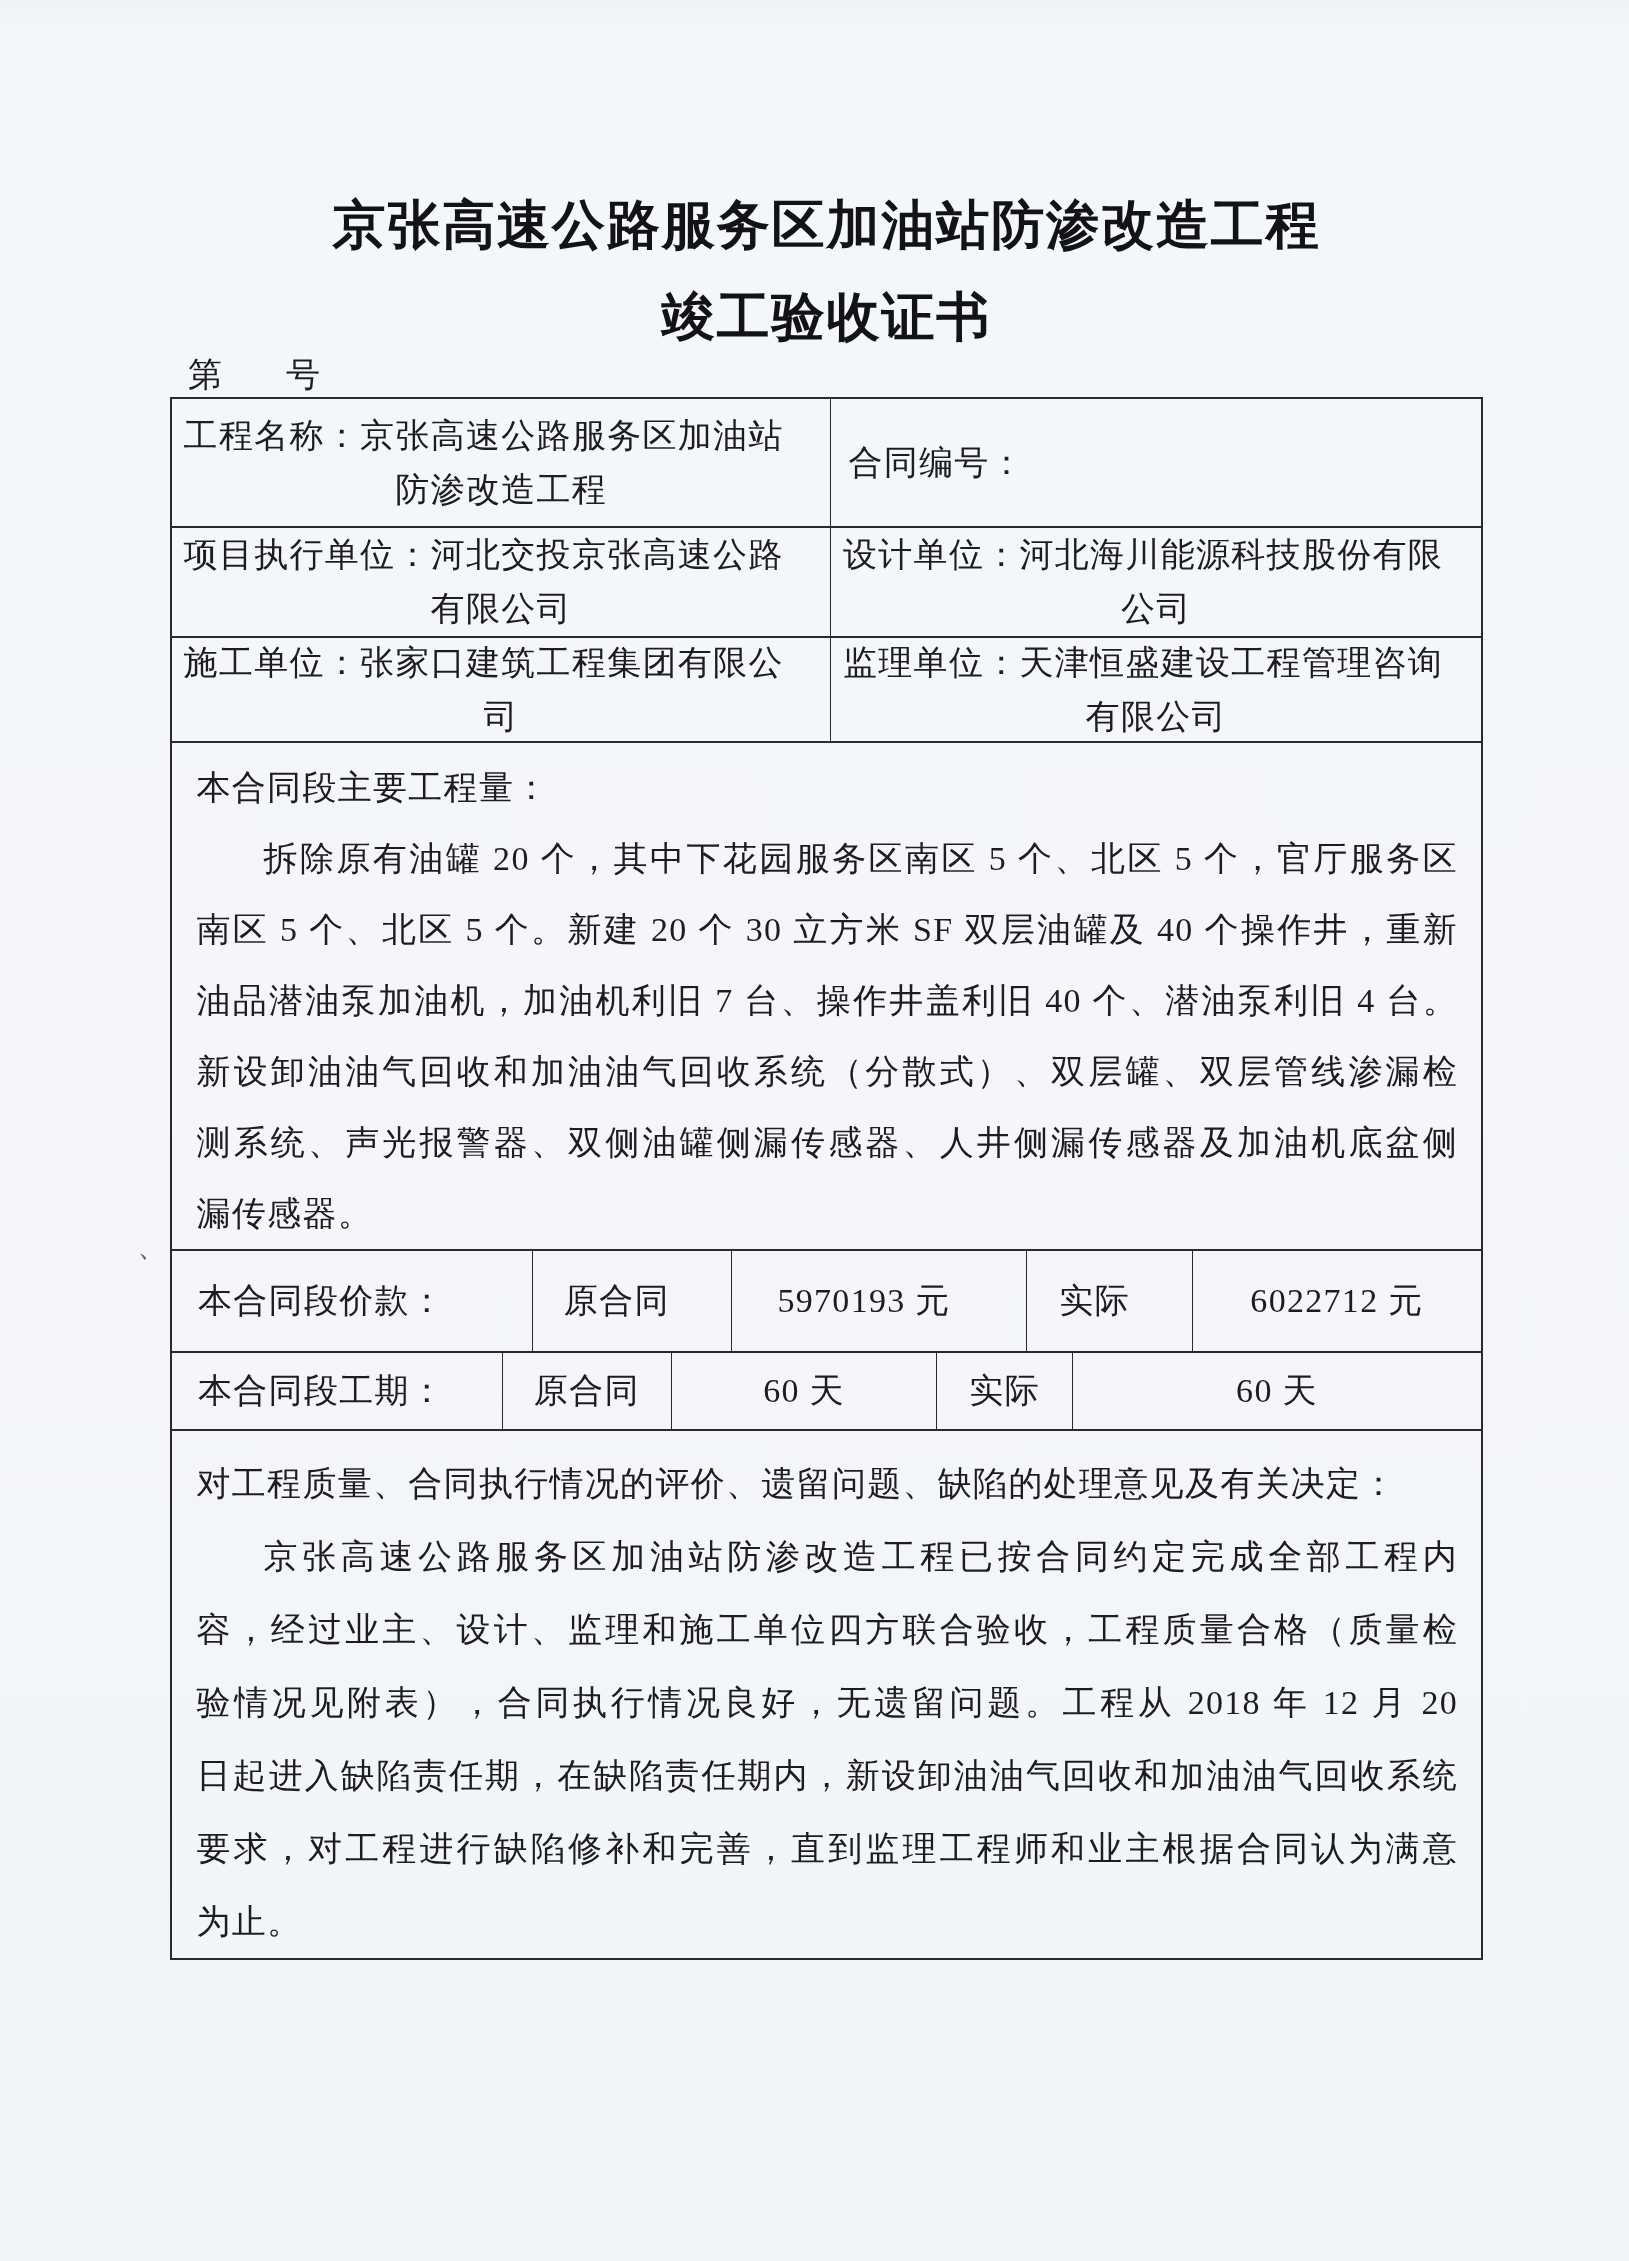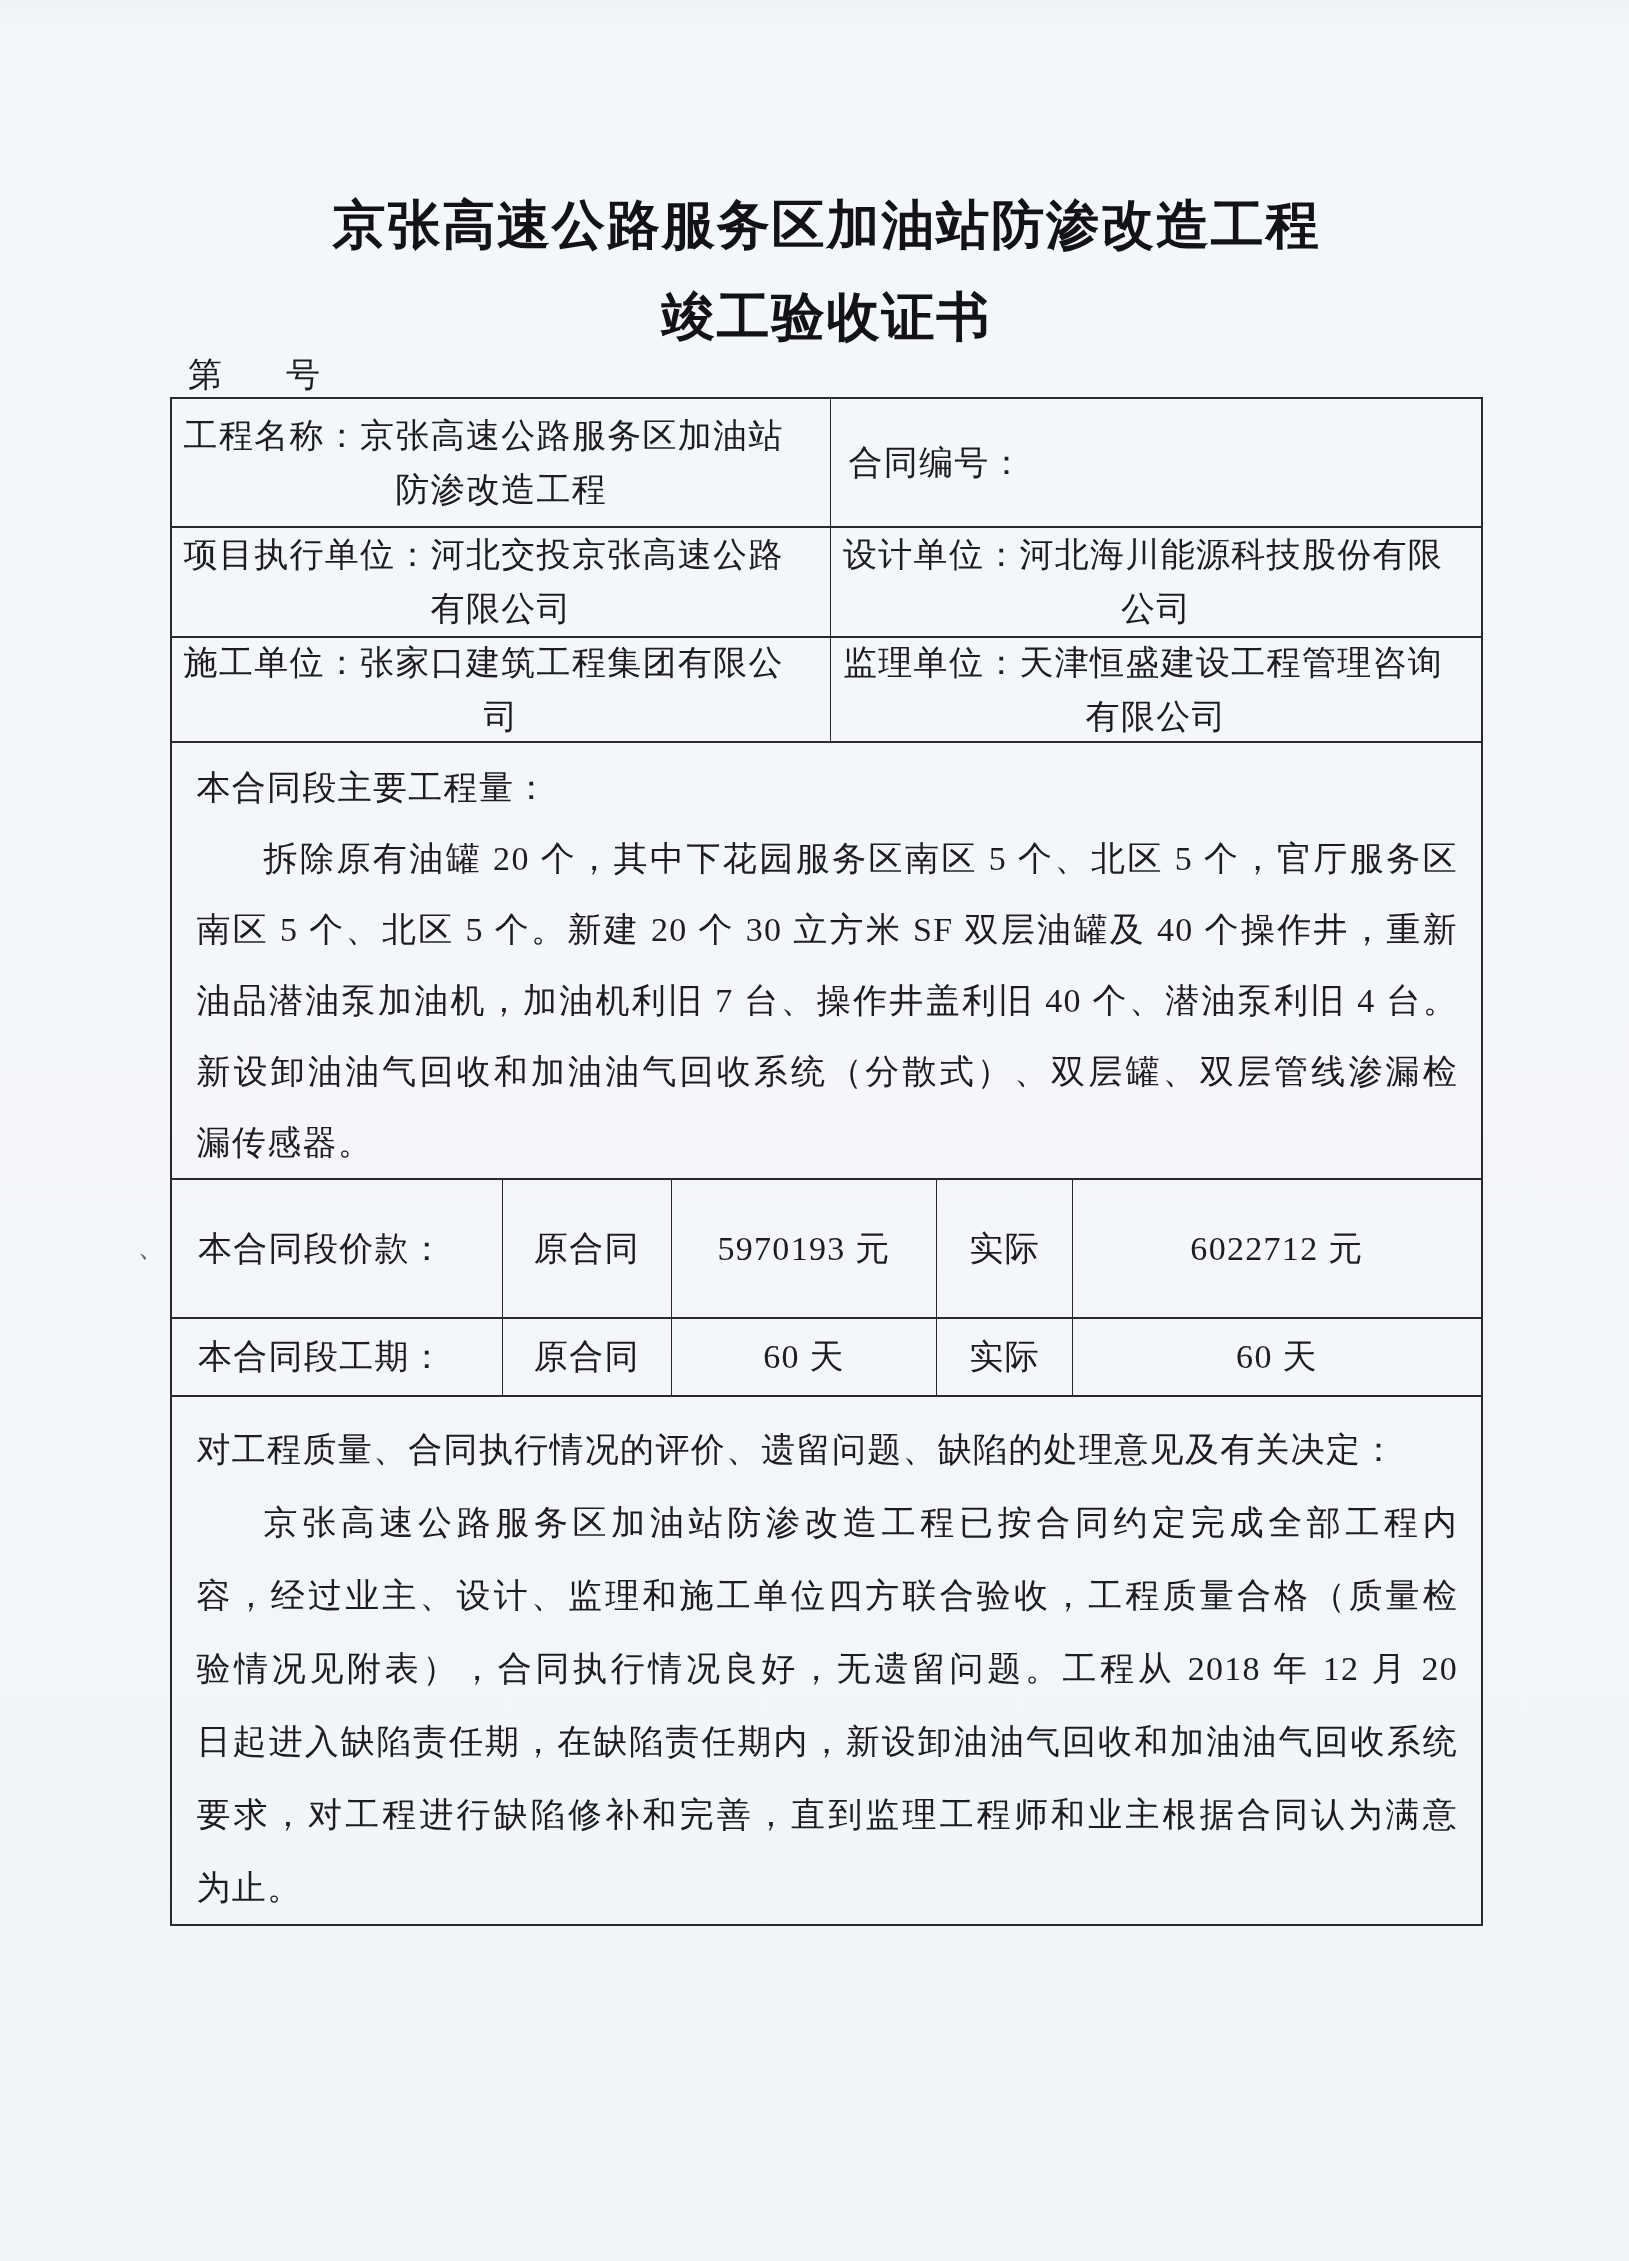--- a/index.html
+++ b/index.html
@@ -73,21 +73,21 @@
   .eval-cell  { line-height: 73px; padding-top: 15.5px; }
   .para-line { white-space: nowrap; }
   .para-line.fill {
     white-space: normal;
     text-align: justify;
     text-align-last: justify;
     text-justify: inter-character;
   }
   .para-line.indent { text-indent: 67px; }
   
-  .r-price { height: 139px; }
+  .r-price { height: 102px; gap: 30px; }
   .r-duration { height: 78px; }
   .amount-cell { display: flex; align-items: center; font-size: 34px; }
   .amount-label { flex: 0 0 25.2%; padding-left: 26px; }
   .col-orig-label { flex: 0 0 12.9%; justify-content: center; }
   .col-orig-value { flex: 0 0 20.3%; justify-content: center; }
   .col-act-label  { flex: 0 0 10.35%; justify-content: center; }
   .col-act-value  { flex: 1 1 auto; justify-content: center; }
   
   .artifact {
     position: absolute; left: 137px; top: 1226px;
@@ -142,20 +142,21 @@
       </div>
     </div>
 
     <div class="trow">
       <div class="cell para-cell works-cell">
         <div class="para-line">本合同段主要工程量：</div>
         <div class="para-line fill indent">拆除原有油罐 20 个，其中下花园服务区南区 5 个、北区 5 个，官厅服务区</div>
         <div class="para-line fill">南区 5 个、北区 5 个。新建 20 个 30 立方米 SF 双层油罐及 40 个操作井，重新</div>
         <div class="para-line fill">油品潜油泵加油机，加油机利旧 7 台、操作井盖利旧 40 个、潜油泵利旧 4 台。</div>
         <div class="para-line fill">新设卸油油气回收和加油油气回收系统（分散式）、双层罐、双层管线渗漏检</div>
+        <div class="para-line fill">测系统、声光报警器、双侧油罐侧漏传感器、人井侧漏传感器及加油机底盆侧</div>
         <div class="para-line">漏传感器。</div>
       </div>
     </div>
 
     <div class="trow r-price">
       <div class="cell amount-cell amount-label">本合同段价款：</div>
       <div class="cell amount-cell col-orig-label">原合同</div>
       <div class="cell amount-cell col-orig-value">5970193 元</div>
       <div class="cell amount-cell col-act-label">实际</div>
       <div class="cell amount-cell col-act-value">6022712 元</div>

